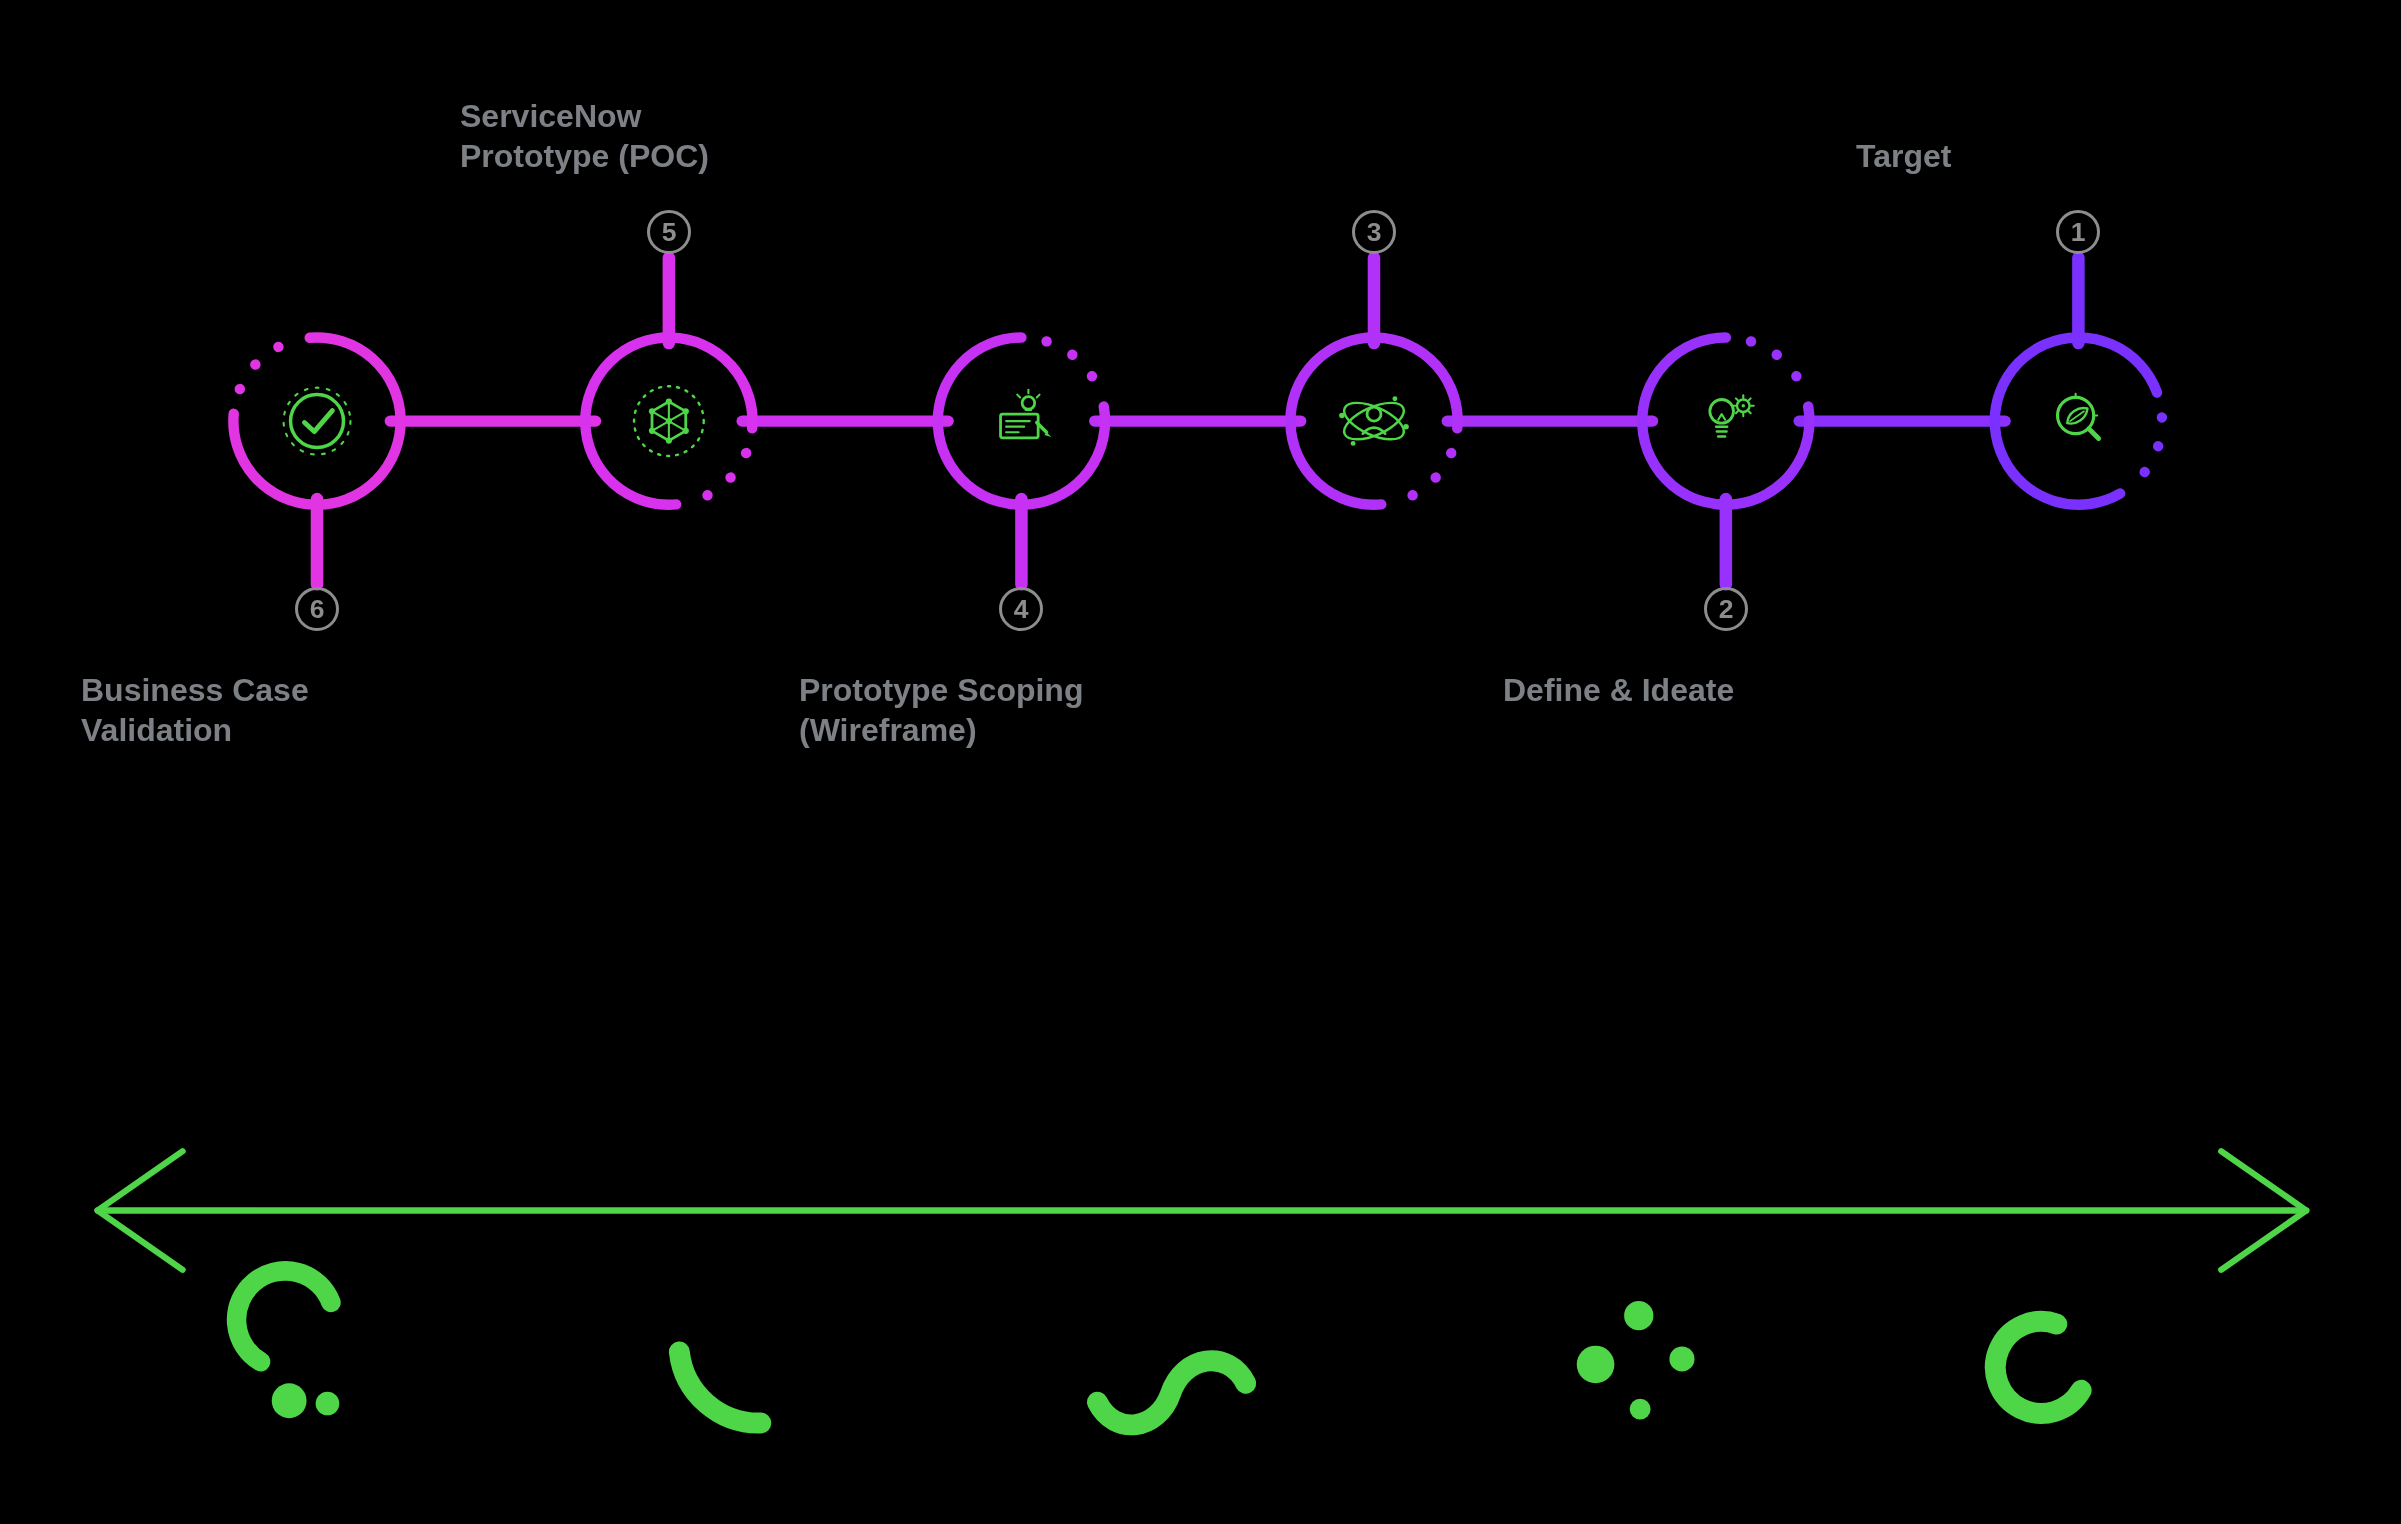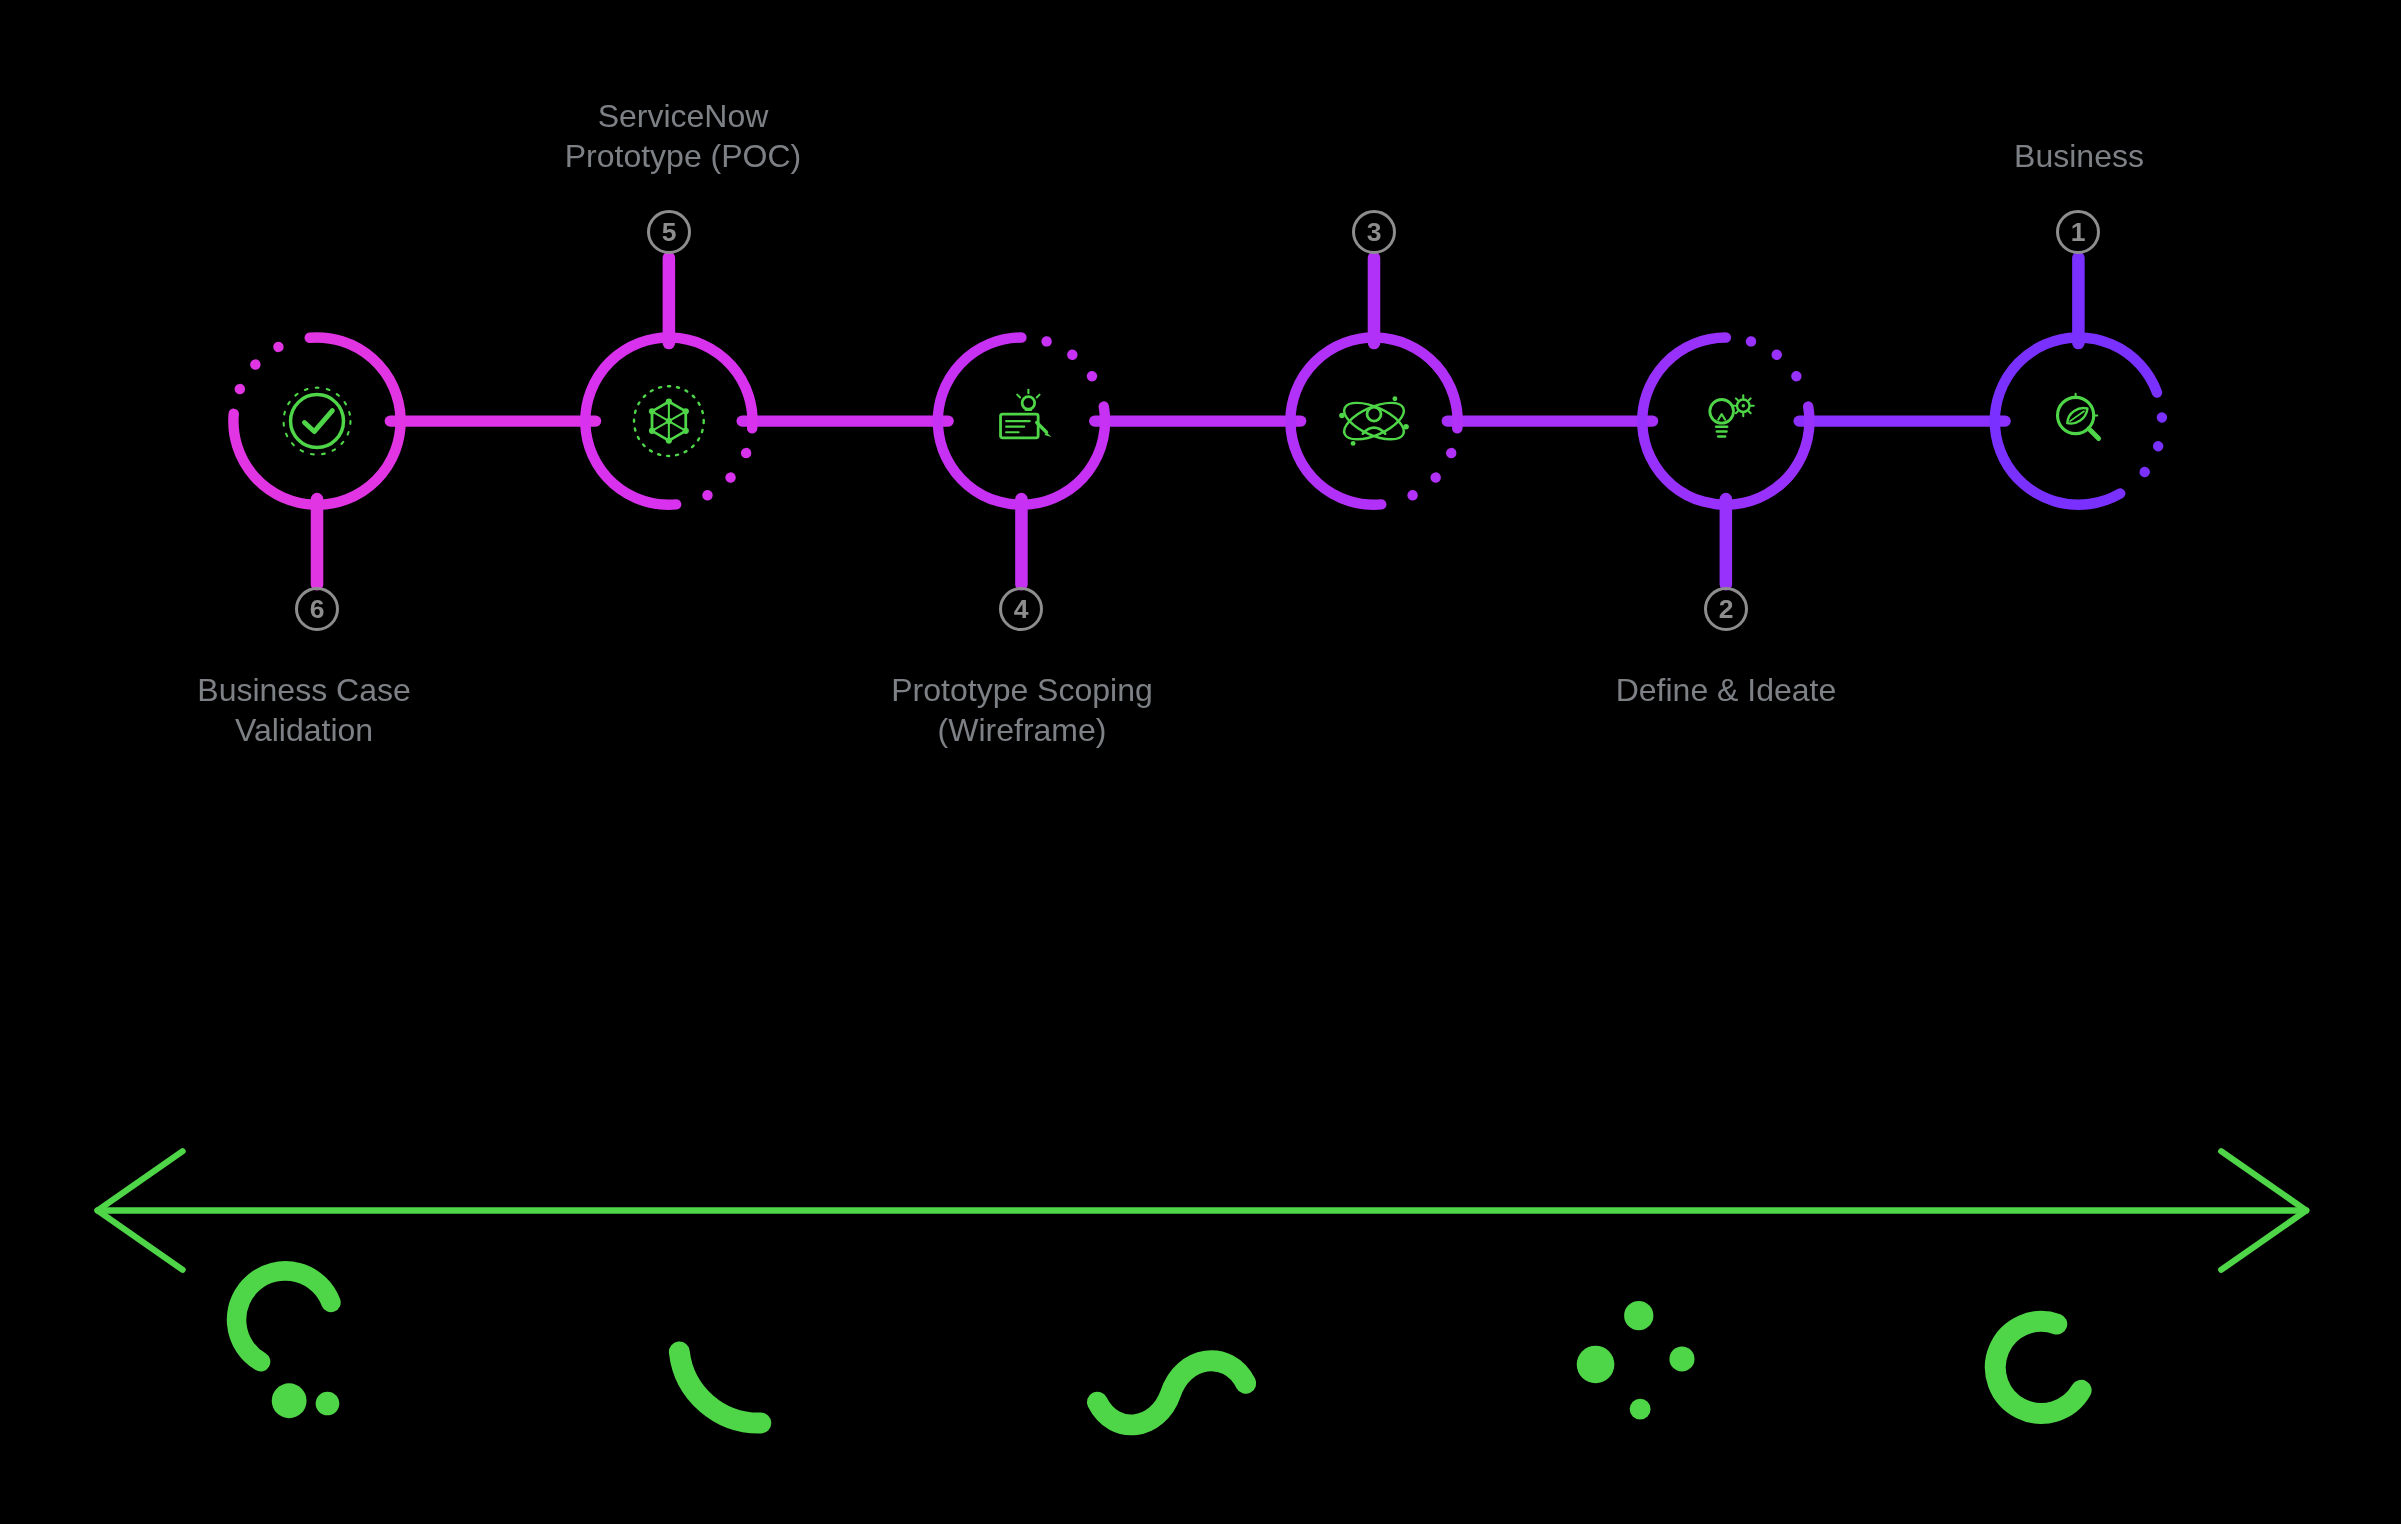--- a/index.html
+++ b/index.html
@@ -1,19 +1,19 @@
 <!DOCTYPE html>
 <html style="font-size:11px"><head>
 <meta charset="utf-8">
 <style>
   html,body{margin:0;padding:0;background:#000;}
   .canvas{position:relative;width:2401px;height:1525px;background:#000;overflow:hidden;
           font-family:"Liberation Sans",sans-serif;}
-  .step-label{position:absolute;width:446px;text-align:center;color:#7d8186;
-              font-weight:normal;font-size:32px;line-height:40px;white-space:pre-line;}
+  .step-label{position:absolute;width:446px;color:#7d8186;
+              font-weight:bold;font-size:32px;line-height:40px;white-space:pre-line;}
   .step-number{position:absolute;width:38px;height:38px;border:3.5px solid #8d8d8d;border-radius:50%;
                color:#8d8d8d;font-weight:bold;font-size:26.5px;display:flex;align-items:center;
                justify-content:center;}
   svg{position:absolute;left:0;top:0;}
 </style>
 </head>
 <body>
 
 <div class="canvas">
 
@@ -171,21 +171,21 @@
         <circle cx="2354" cy="2022" r="15"></circle>
       </g>
       <g>
         <path d="M 2987 1995 A 66 66 0 1 1 2952 1900" fill="none" stroke="#4fd548" stroke-width="30" stroke-linecap="round"></path>
       </g>
     </g>
   </svg>
 
   <div class="step-label" style="left:460px;top:96px">ServiceNow
 Prototype (POC)</div>
-  <div class="step-label" style="left:1856px;top:136px">Business</div>
+  <div class="step-label" style="left:1856px;top:136px">Target</div>
   <div class="step-label" style="left:81px;top:670px">Business Case
 Validation</div>
   <div class="step-label" style="left:799px;top:670px">Prototype Scoping
 (Wireframe)</div>
   <div class="step-label" style="left:1503px;top:670px">Define &amp; Ideate</div>
 
   <div class="step-number" style="left:647px;top:210px">5</div>
   <div class="step-number" style="left:1352px;top:210px">3</div>
   <div class="step-number" style="left:2056px;top:210px">1</div>
   <div class="step-number" style="left:295px;top:587px">6</div>

